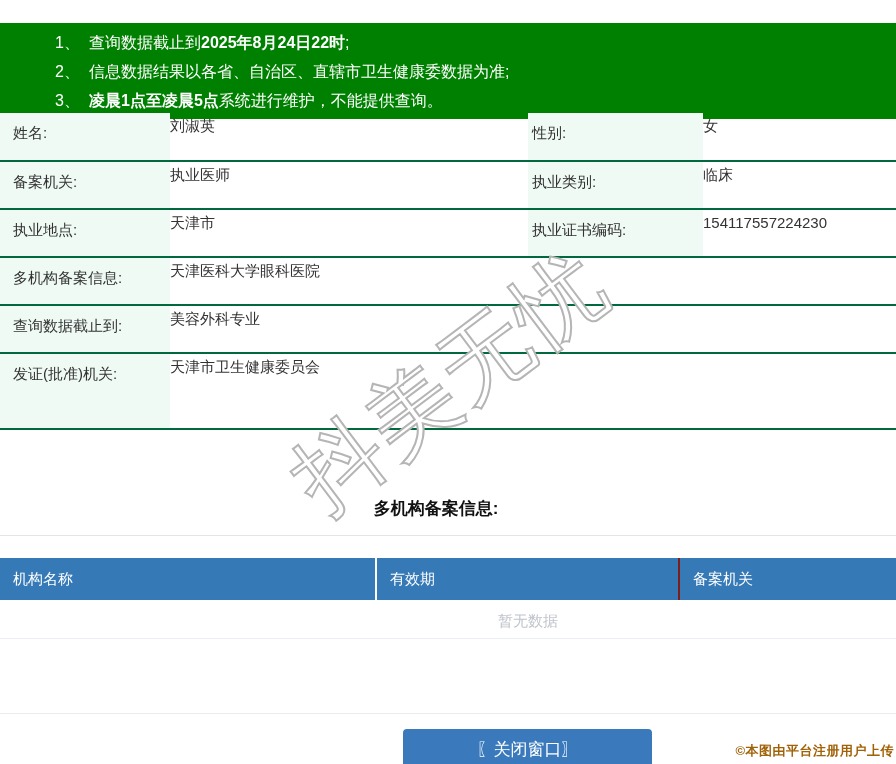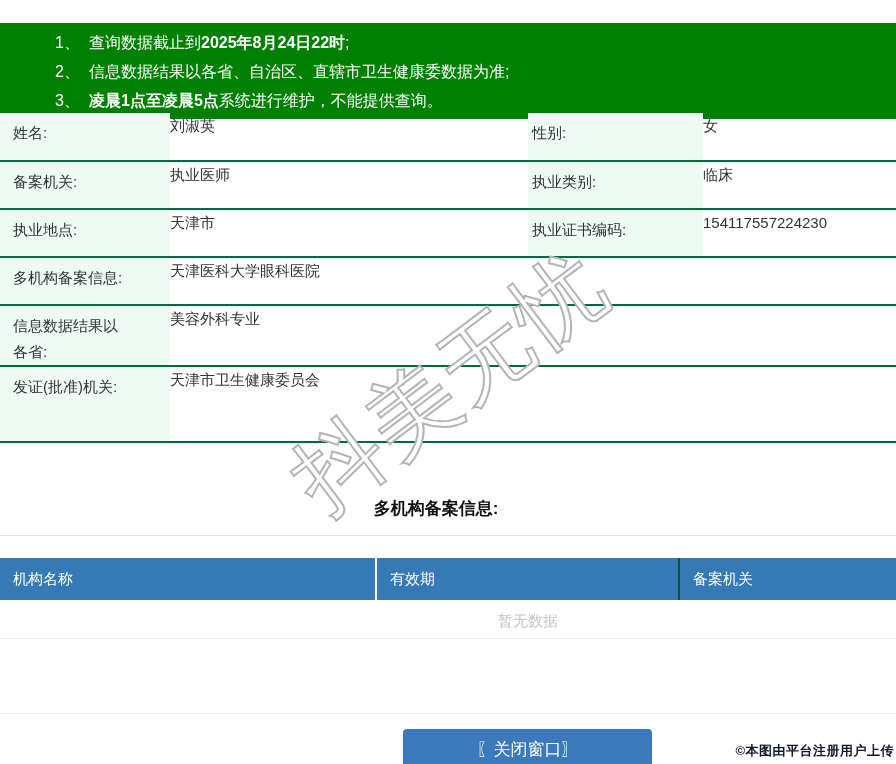--- a/index.html
+++ b/index.html
@@ -39,37 +39,37 @@
     padding-left:144px;box-sizing:border-box;
     font-size:17px;font-weight:700;color:#111;
   }
   .divider1{position:absolute;left:0;top:535px;width:896px;height:1px;background:#e4e4e4;}
   .reg-header{
     position:absolute;left:0;top:558px;width:896px;height:42px;
     background:var(--header-blue,#3579b6);display:flex;color:#fff;font-size:15px;line-height:42px;align-items:flex-end;
   }
   .reg-header .hc{box-sizing:border-box;padding-left:13px;overflow:hidden;white-space:nowrap;}
   .hc1{width:377px;border-right:2px solid #fff;}
-  .hc2{width:303px;border-right:2px solid #14532d;}
+  .hc2{width:303px;border-right:2px solid #7f1d1d;}
   .hc3{flex:1;}
   .empty-row{
     position:absolute;left:0;top:600px;width:896px;height:39px;
     border-bottom:1px solid #ebeef5;box-sizing:border-box;
     text-align:center;padding-left:160px;
     font-size:15px;line-height:42px;color:var(--empty-gray,#c0c4cc);
   }
   .divider2{position:absolute;left:0;top:713px;width:896px;height:1px;background:#ececec;}
   
   .close-btn{
     position:absolute;left:403px;top:729px;width:249px;height:42px;
     background:var(--button-blue,#3a7abc);color:#fff;border:none;border-radius:4px;
     font-size:17px;font-family:inherit;cursor:pointer;line-height:38px;text-align:center;
   }
   .attribution{
-    position:absolute;right:2px;top:742px;font-size:13px;font-weight:700;color:#0f172a;
+    position:absolute;right:2px;top:742px;font-size:13px;font-weight:700;color:#a16207;
     letter-spacing:.5px;
     text-shadow:-1px -1px 0 #fff,1px -1px 0 #fff,-1px 1px 0 #fff,1px 1px 0 #fff,0 1px 0 #fff,0 -1px 0 #fff,1px 0 0 #fff,-1px 0 0 #fff;
   }
   
   .watermark{
     position:absolute;left:260px;top:192px;width:380px;height:380px;
     display:flex;align-items:center;justify-content:center;
     transform:rotate(-37deg);
     font-size:88px;letter-spacing:3px;white-space:nowrap;
     color:#fff;-webkit-text-stroke:2px #b5b5b5;
@@ -124,21 +124,21 @@
     <td class="val val2">154117557224230</td>
   </tr>
   <tr>
     <td class="lbl">
           <div class="li">多机构备案信息:</div>
         </td>
     <td class="val" colspan="3">天津医科大学眼科医院</td>
   </tr>
   <tr>
     <td class="lbl">
-          <div class="li">信息数据结果以各省:</div>
+          <div class="li">查询数据截止到:</div>
         </td>
     <td class="val" colspan="3">美容外科专业</td>
   </tr>
   <tr>
     <td class="lbl">
           <div class="li">发证(批准)机关:</div>
         </td>
     <td class="val" colspan="3">天津市卫生健康委员会</td>
   </tr>
 </tbody>

